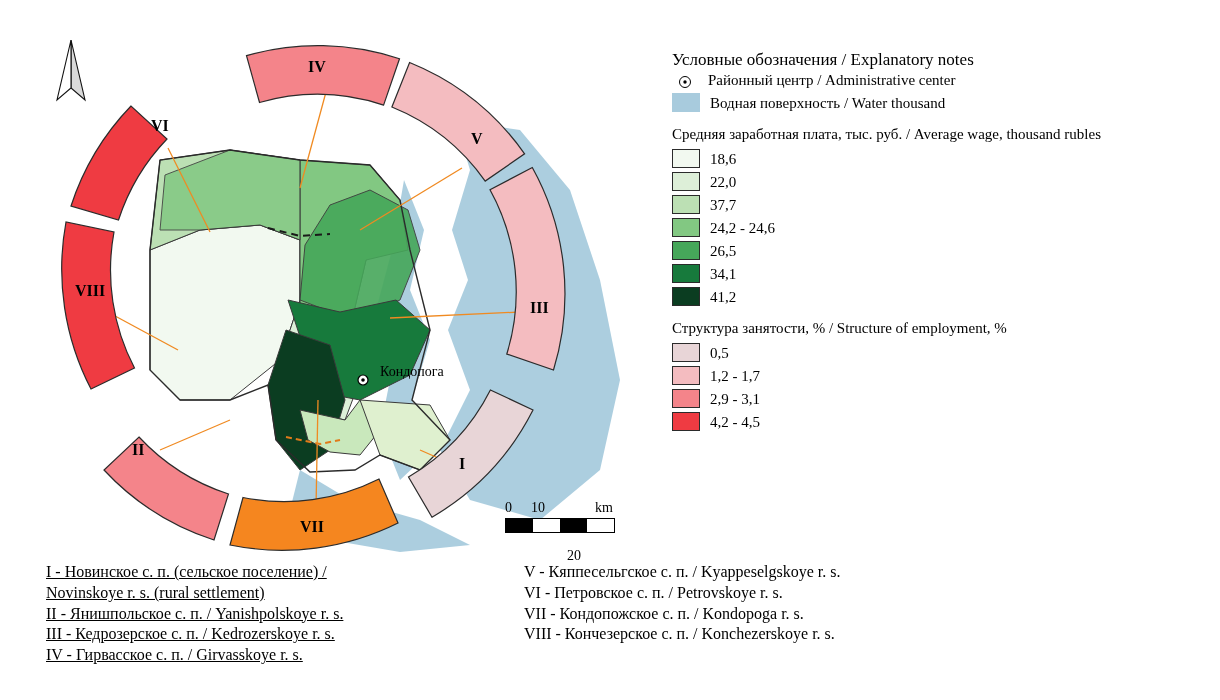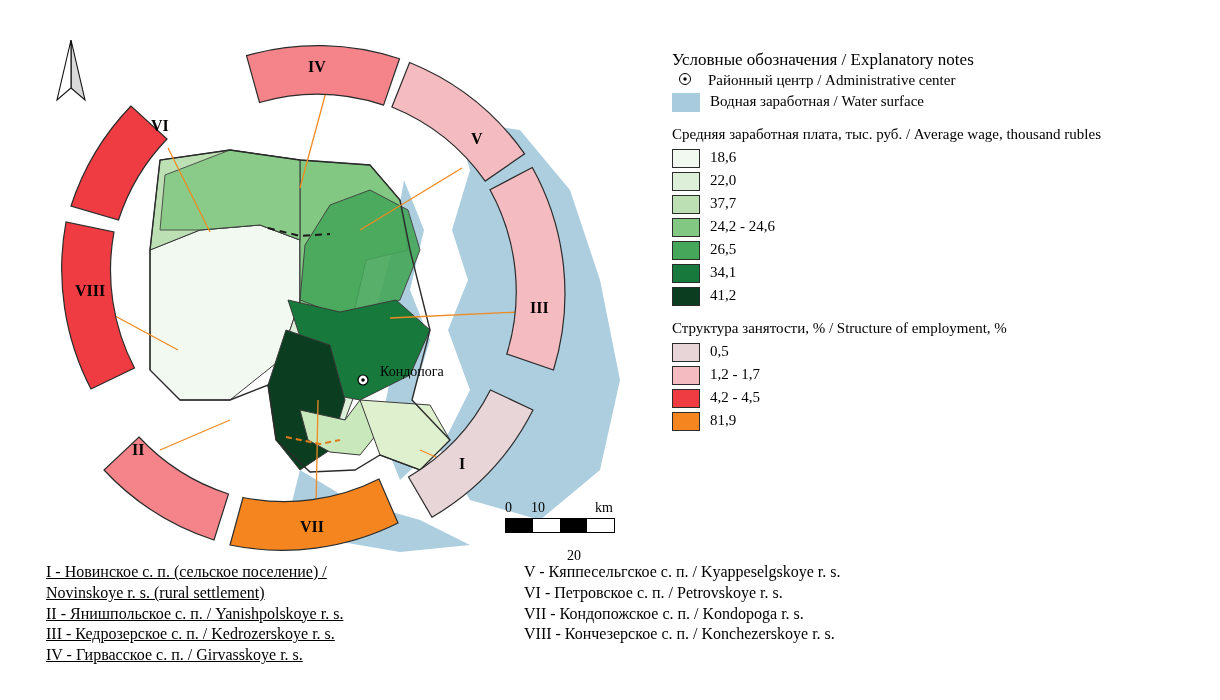--- a/index.html
+++ b/index.html
@@ -27,21 +27,21 @@
     left: 672px;
     top: 50px;
     width: 540px;
   }
   .legend-title {
     font-size: 17px;
     margin-bottom: 2px;
   }
   .legend-row {
     display: flex;
-    align-items: flex-start;
+    align-items: flex-end;
     margin-bottom: 4px;
     font-size: 15px;
   }
   .swatch {
     width: 26px;
     height: 17px;
     border: 1px solid #2b2b2b;
     margin-right: 10px;
     flex: 0 0 auto;
   }
@@ -234,21 +234,21 @@
       <svg width="14" height="14" viewBox="0 0 14 14">
         <circle cx="7" cy="7" r="5.5" fill="#fff" stroke="#000" stroke-width="1"></circle>
         <circle cx="7" cy="7" r="1.7" fill="#000"></circle>
       </svg>
     </span>
     <span>Районный центр / Administrative center</span>
   </div>
 
   <div class="legend-row">
     <span class="swatch" style="background:#a8cbdd; border-color:#a8cbdd;"></span>
-    <span>Водная заработная / Water surface</span>
+    <span>Водная поверхность / Water thousand</span>
   </div>
 
   <div class="section-header">Средняя заработная плата, тыс. руб. / Average wage, thousand rubles</div>
 
   <div class="legend-row">
     <span class="swatch" style="background:#f2f9f0;"></span>
     <span>18,6</span>
   </div>
   <div class="legend-row">
     <span class="swatch" style="background:#ddefd8;"></span>
@@ -279,26 +279,26 @@
 
   <div class="legend-row">
     <span class="swatch" style="background:#e8d5d7;"></span>
     <span>0,5</span>
   </div>
   <div class="legend-row">
     <span class="swatch" style="background:#f4bcc0;"></span>
     <span>1,2 - 1,7</span>
   </div>
   <div class="legend-row">
+    <span class="swatch" style="background:#f4848a;"></span>
+    <span>2,9 - 3,1</span>
+  </div>
+  <div class="legend-row">
     <span class="swatch" style="background:#ef3b42;"></span>
     <span>4,2 - 4,5</span>
-  </div>
-  <div class="legend-row">
-    <span class="swatch" style="background:#f5861f;"></span>
-    <span>81,9</span>
   </div>
 </div>
 
 <div class="notes">
   <div class="notes-col-left">
     <div class="note-item">I - Новинское с. п. (сельское поселение) /
       Novinskoye r. s. (rural settlement)</div>
     <div class="note-item">II - Янишпольское с. п. / Yanishpolskoye r. s.</div>
     <div class="note-item">III - Кедрозерское с. п. / Kedrozerskoye r. s.</div>
     <div class="note-item">IV - Гирвасское с. п. / Girvasskoye r. s.</div>

